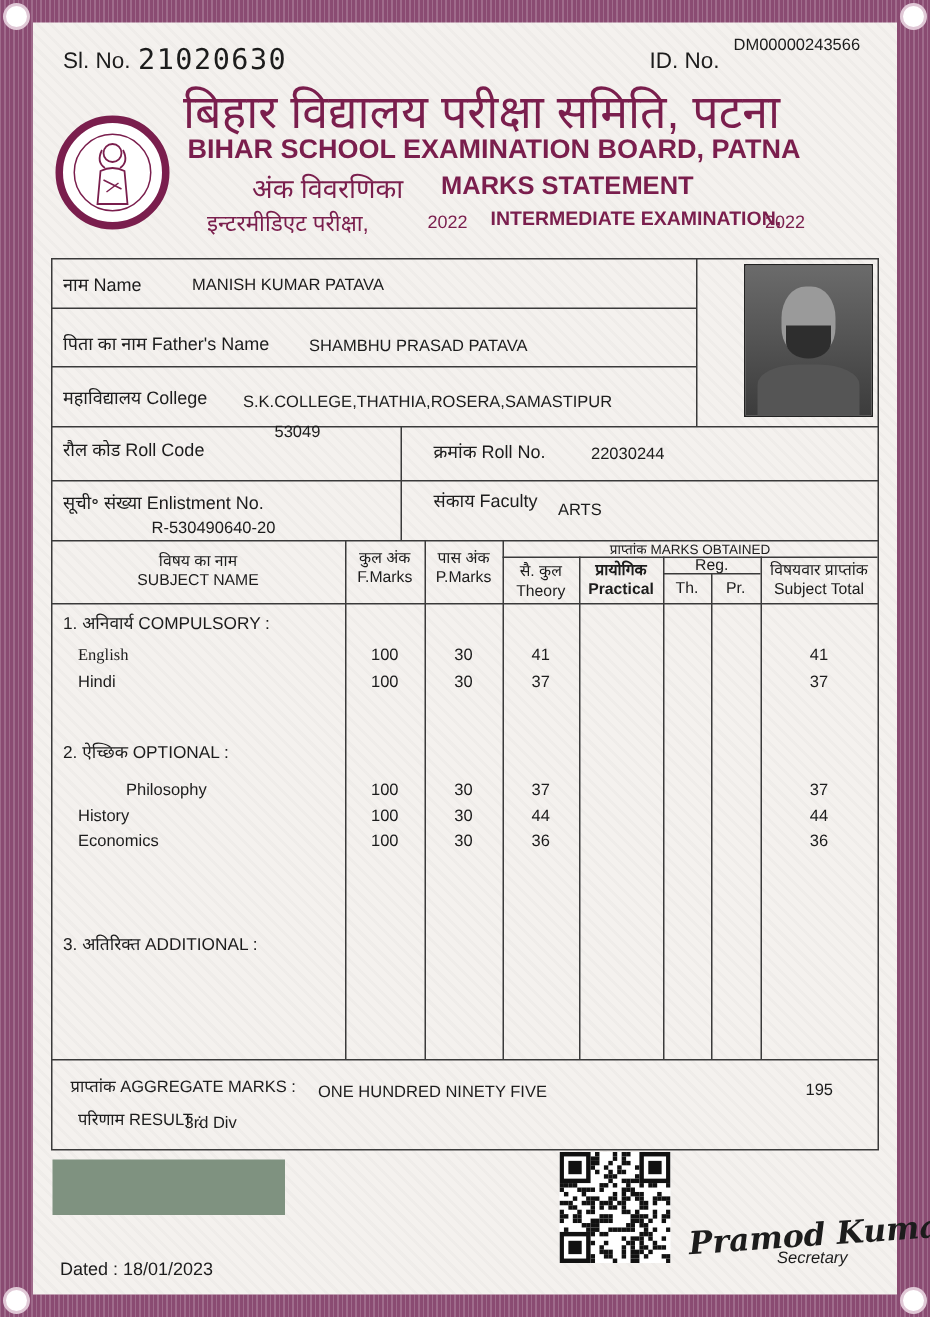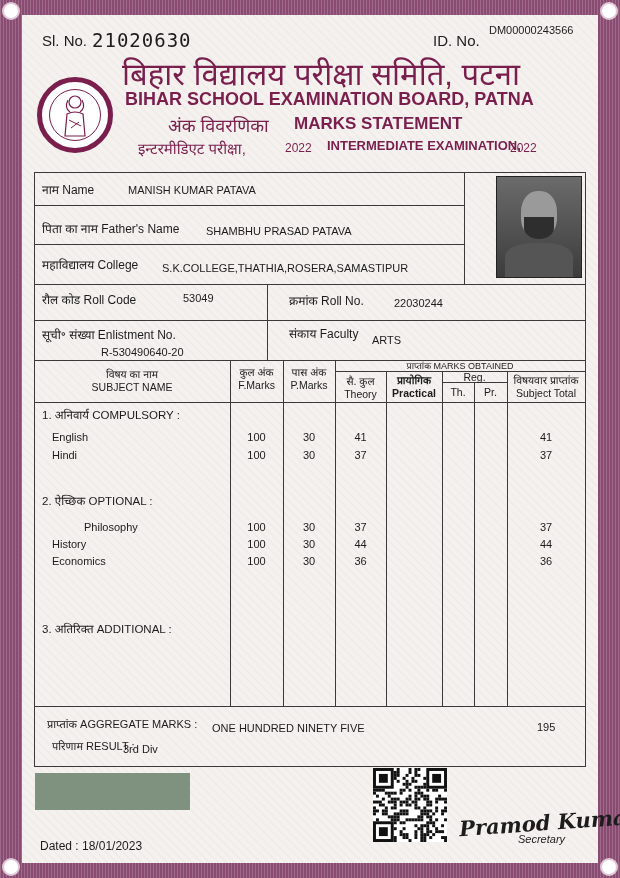--- a/index.html
+++ b/index.html
@@ -97,21 +97,21 @@
 <span class="abs lbl" style="left:42px;top:256px;">महाविद्यालय College</span>
 <span class="abs val" style="left:162px;top:262px;">S.K.COLLEGE,THATHIA,ROSERA,SAMASTIPUR</span>
 
 <div class="abs photo">
   <div class="body"></div>
     <div class="head"></div>
     <div class="beard"></div>
 </div>
 
 <span class="abs lbl" style="left:42px;top:291px;">रौल कोड Roll Code</span>
-<span class="abs val" style="left:159px;top:292px;padding-left:24px;">53049</span>
+<span class="abs val" style="left:159px;top:282px;padding-left:24px;">53049</span>
 <span class="abs lbl" style="left:289px;top:292px;">क्रमांक Roll No.</span>
 <span class="abs val" style="left:394px;top:297px;">22030244</span>
 <span class="abs lbl" style="left:42px;top:326px;">सूची॰ संख्या Enlistment No.</span>
 <span class="abs val" style="left:101px;top:346px;">R-530490640-20</span>
 <span class="abs lbl" style="left:289px;top:325px;">संकाय Faculty</span>
 <span class="abs val" style="left:372px;top:334px;">ARTS</span>
 
 <div>
   <div class="line" style="left:230px;top:360px;width:1px;height:346px;"></div>
   <div class="line" style="left:283px;top:360px;width:1px;height:346px;"></div>
@@ -153,21 +153,21 @@
   <div>विषयवार प्राप्तांक</div>
     <div>Subject Total</div>
 </div>
 
 <span class="abs cell" style="left:42px;top:407px;font-size:11.5px;">1. अनिवार्य COMPULSORY :</span>
 <span class="abs cell" style="left:42px;top:493px;font-size:11.5px;">2. ऐच्छिक OPTIONAL :</span>
 <span class="abs cell" style="left:42px;top:621px;font-size:11.5px;">3. अतिरिक्त ADDITIONAL :</span>
 
 <div id="rows-container">
     <div>
-      <span class="abs cell" style="left: 52px; top: 431px; width: 170px; text-align: left;">English</span>
+      <span class="abs cell" style="left: 52px; top: 431px; width: 170px; text-align: left; font-family: Liberation Serif, serif;">English</span>
       <span class="abs cell" style="left: 230px; top: 431px; width: 53px; text-align: center;">100</span>
       <span class="abs cell" style="left: 283px; top: 431px; width: 52px; text-align: center;">30</span>
       <span class="abs cell" style="left: 335px; top: 431px; width: 51px; text-align: center;">41</span>
       <span class="abs cell" style="left: 507px; top: 431px; width: 78px; text-align: center;">41</span>
     </div>
     <div>
       <span class="abs cell" style="left: 52px; top: 449px; width: 170px; text-align: left;">Hindi</span>
       <span class="abs cell" style="left: 230px; top: 449px; width: 53px; text-align: center;">100</span>
       <span class="abs cell" style="left: 283px; top: 449px; width: 52px; text-align: center;">30</span>
       <span class="abs cell" style="left: 335px; top: 449px; width: 51px; text-align: center;">37</span>

